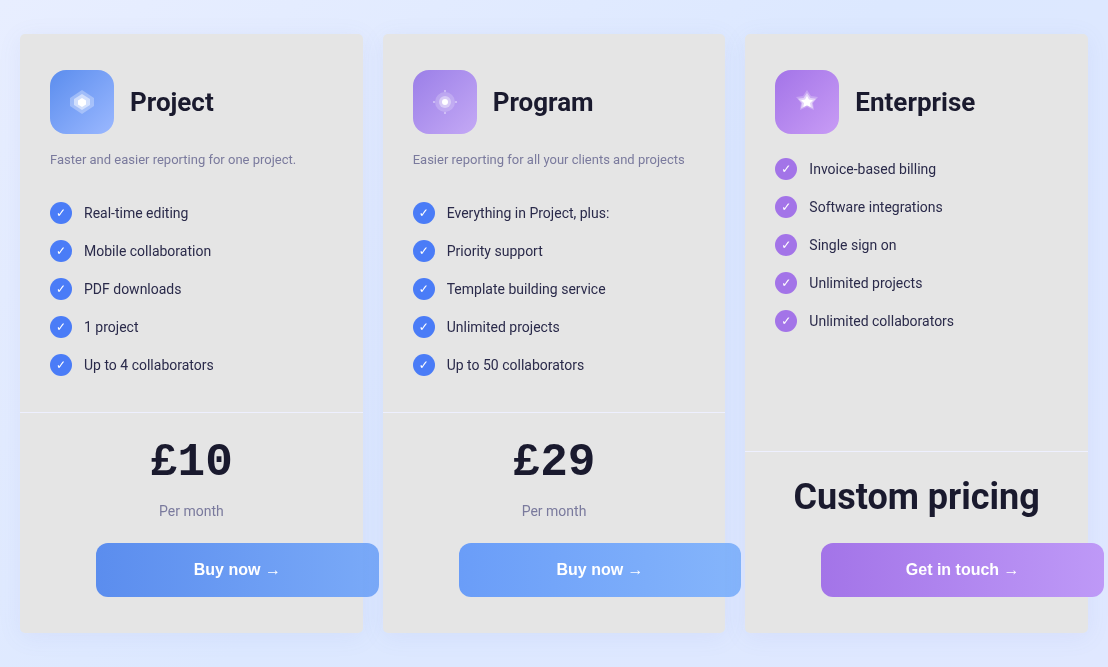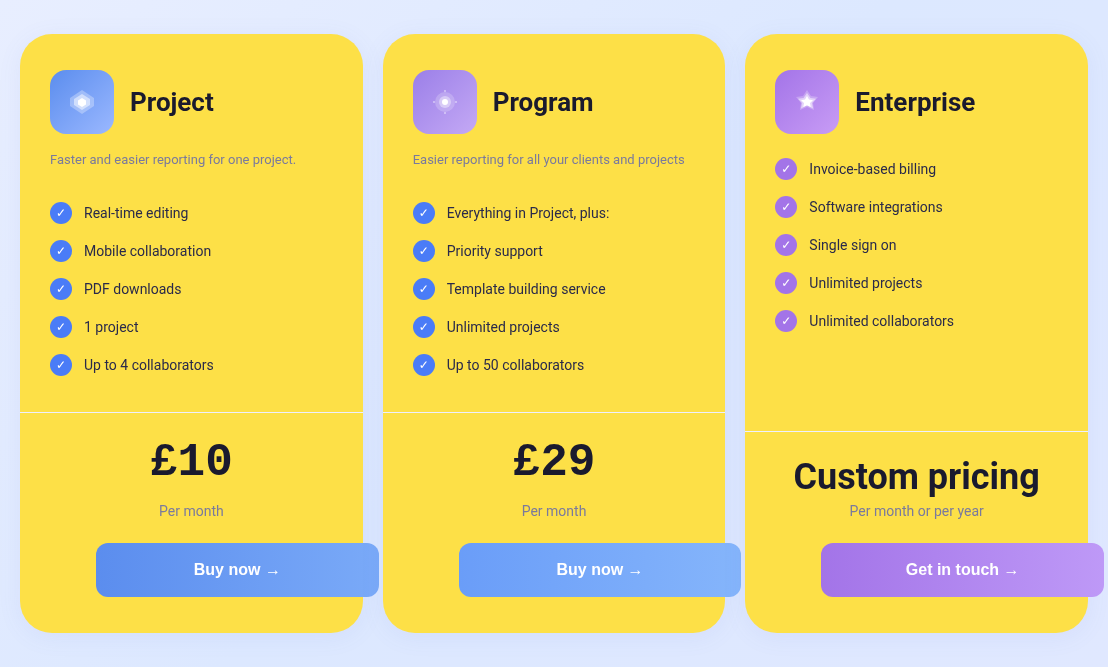--- a/index.html
+++ b/index.html
@@ -13,22 +13,22 @@
       padding: 20px;
     }
     .pricing-container {
       display: flex;
       gap: 20px;
       max-width: 1080px;
       width: 100%;
       align-items: stretch;
     }
     .pricing-card {
-      background: #fde047;
-      border-radius: 32px;
+      background: #e5e5e5;
+      border-radius: 5px;
       padding: 36px 30px 36px 30px;
       flex: 1;
       display: flex;
       flex-direction: column;
       box-shadow: 0 4px 24px rgba(100,120,200,0.08);
     }
     .card-header {
       display: flex;
       align-items: center;
       gap: 16px;
@@ -268,18 +268,17 @@
         <span>Unlimited projects</span>
       </li>
       <li class="feature-item">
         <span class="check-icon check-icon-purple">✓</span>
         <span>Unlimited collaborators</span>
       </li>
     </ul>
     <div class="divider"></div>
     <div class="price-section">
       <div class="custom-price">Custom pricing</div>
-      <div class="price-note">Per month or per year</div>
     </div>
     <button class="btn btn-purple">Get in touch →</button>
   </div>
 
 </div>
 
 </body></html>

